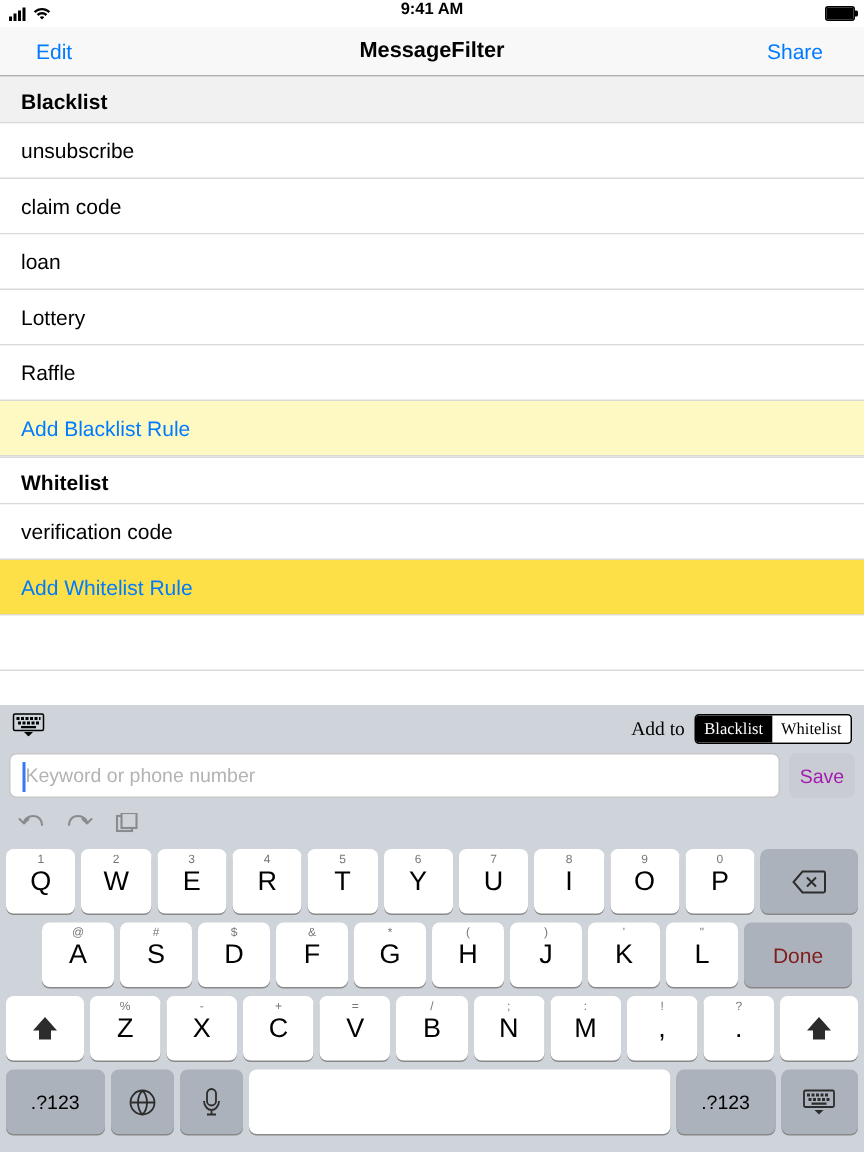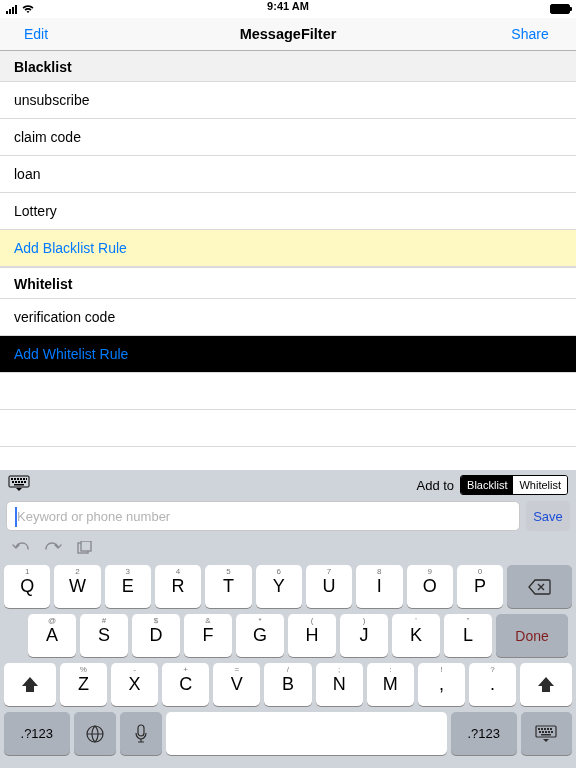--- a/index.html
+++ b/index.html
@@ -50,57 +50,58 @@
       background:#f1f1f1;
       border-bottom:0.5px solid #d9d9d9;
     }
     .row {
       padding: 10px 14px;
       font-size:14px;
       border-bottom:0.5px solid #d9d9d9;
       background:#fff;
     }
     .row.link { color:#007aff; background:#fef9c3; }
-    .row.link.light { background:#000000; }
+    .row.link.light { background:#fde047; }
     .spacer-rows .row { height:37px; }
     
     .kb-area {
       position:absolute;
       bottom:0; left:0; right:0;
       height:298px;
       background:#cfd3da;
       display:flex;
       flex-direction:column;
     }
     .input-header {
       display:flex;
       align-items:center;
       justify-content:space-between;
       padding:5px 8px 0;
+      font-family:Liberation Serif, serif;
     }
     .addto { display:flex; align-items:center; gap:6px; font-size:13px; }
     .seg { display:flex; border-radius:3px; overflow:hidden; border:1px solid #000; }
     .seg div { padding:3px 6px; font-size:11px; }
     .seg .on { background:#000; color:#fff; }
     .seg .off { background:#fff; color:#000; }
     .input-row { display:flex; gap:6px; padding:6px 6px; }
     .input-field {
       flex:1;
       background:#fff;
       border:1px solid #c8c8c8;
       border-radius:5px;
       height:30px;
       padding:12px 8px;
       font-size:13px;
       color:#000;
       position:relative;
     }
     .input-field .placeholder { color:#b3b3b3; position:absolute; left:10px; top:50%; transform:translateY(-50%); }
     .input-field .cursor { position:absolute; left:8px; top:5px; width:1.5px; height:20px; background:#3478f6; }
-    .save-btn { width:44px; background:#c9cdd3; color:#1d4ed8; font-size:13px; border-radius:5px; display:flex; align-items:center; justify-content:center; }
+    .save-btn { width:44px; background:#c9cdd3; color:#a21caf; font-size:13px; border-radius:5px; display:flex; align-items:center; justify-content:center; }
     .shortcut-row { display:flex; align-items:center; gap:14px; padding:4px 12px 6px; color:#5c5c5f; }
     .shortcut-row svg { opacity:0.6; }
     
     .keyboard { flex:1; background:#cfd3da; padding:4px 4px 4px; display:flex; flex-direction:column; gap:6px; }
     .krow { display:flex; gap:4px; }
     .key {
       background:#fff;
       border-radius:5px;
       box-shadow: 0 1px 0 #888;
       display:flex;
@@ -149,20 +150,21 @@
   <div class="nav-title">MessageFilter</div>
   <div class="nav-side right">Share</div>
 </div>
 
 <div class="content">
   <div class="section-header">Blacklist</div>
   <div class="row">unsubscribe</div>
   <div class="row">claim code</div>
   <div class="row">loan</div>
   <div class="row">Lottery</div>
+  <div class="row">Raffle</div>
   <div class="row link">Add Blacklist Rule</div>
   <div class="section-header" style="background:#fff;border-top:0.5px solid #d9d9d9">Whitelist</div>
   <div class="row">verification code</div>
   <div class="row link light">Add Whitelist Rule</div>
   <div class="spacer-rows">
     <div class="row"></div>
     <div class="row"></div>
   </div>
 </div>
 

